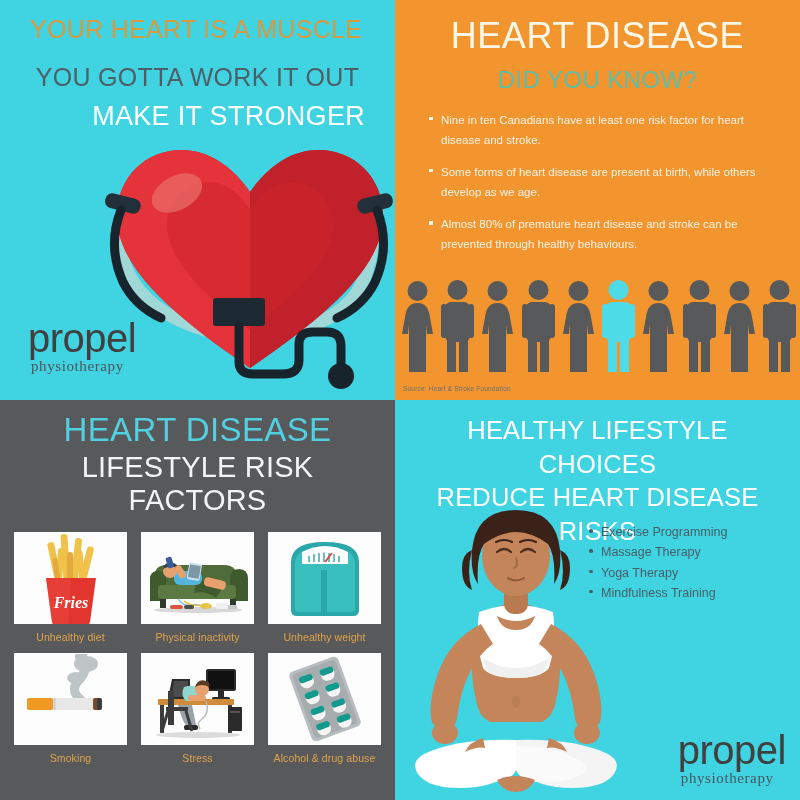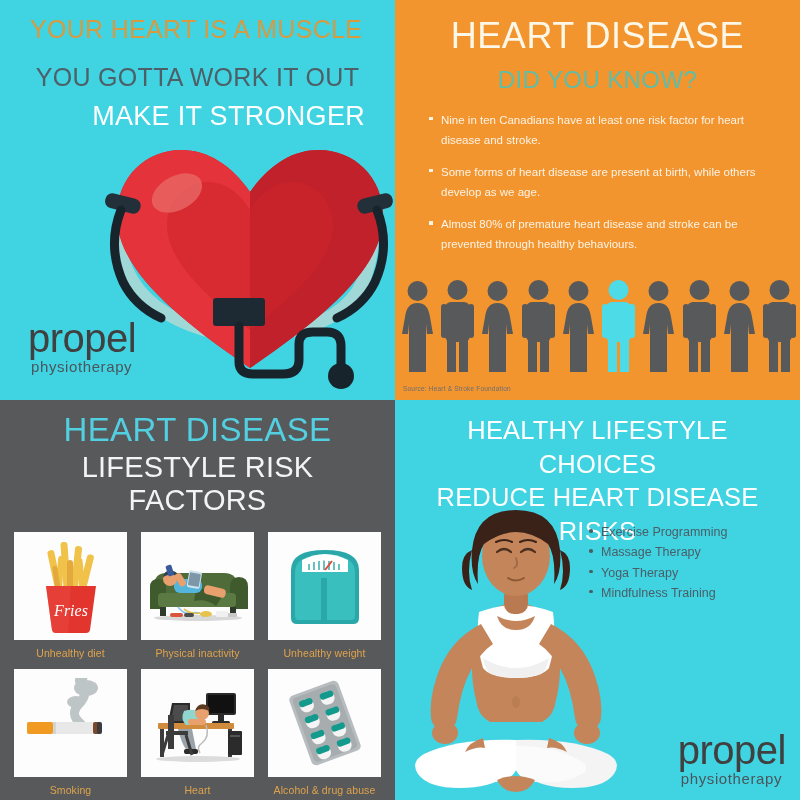--- a/index.html
+++ b/index.html
@@ -47,20 +47,21 @@
   
   .logo { position:absolute; line-height:1; }
   .logo .logo-main {
     font-size:40px; color:#404040; font-weight:400;
     letter-spacing:-0.5px; display:block;
   }
   .logo .logo-sub {
     font-size:15px; color:#4a565c; font-weight:400;
     letter-spacing:.6px; display:block; margin-top:1px;
     padding-left:3px;
+    font-family:Liberation Serif, serif;
   }
   .logo-tl { left:28px; top:318px; }
   .logo-br { right:14px; bottom:14px; text-align:left; }
 
   
   .panel-tr {
     position:relative;
     background:#f2952e;
     overflow:hidden;
     padding:16px 18px 0 18px;
@@ -111,23 +112,24 @@
     margin-top:2px; line-height:1.15;
   }
   .risk-grid {
     margin-top:14px;
     display:grid;
     grid-template-columns:repeat(3,1fr);
     gap:10px 14px;
   }
   .risk-cell { text-align:center; }
   .risk-img {
-    width:100%; height:108px; background:#fdfdfd;
+    width:100%; height:92px; background:#fdfdfd;
     display:flex; align-items:center; justify-content:center;
     overflow:hidden;
+    font-weight:bold;
   }
   .risk-label {
     margin-top:7px; font-size:10.5px; color:#e0a34c;
     letter-spacing:.1px;
   }
 
   
   .panel-br {
     position:relative; background:#40d3e2; overflow:hidden;
     padding:14px 10px 7px 10px;
@@ -458,21 +460,21 @@
             <path d="M24 34 h6 v34 h-6 Z" fill="#3c3c3c"></path>
             <rect x="22" y="50" width="22" height="4" fill="#3c3c3c"></rect>
             <path d="M24 54 l-6 20 M42 54 l6 20" stroke="#3c3c3c" stroke-width="3" fill="none"></path>
 
             <rect x="84" y="50" width="14" height="24" rx="1" fill="#2b2b2b"></rect>
             <rect x="86" y="54" width="10" height="2" fill="#555"></rect>
 
             <path d="M62 44 q4 12 -4 18 q-6 4 -2 10" fill="none" stroke="#bbb" stroke-width="1.5"></path>
           </svg>
         </div>
-        <div class="risk-label">Heart</div>
+        <div class="risk-label">Stress</div>
       </div>
 
       <div class="risk-cell">
         <div class="risk-img">
           <svg width="96" height="86" viewBox="0 0 96 86">
             <g transform="rotate(-20 48 43)">
               <rect x="22" y="6" width="52" height="74" rx="5" fill="#b7bcbf"></rect>
               <rect x="25" y="9" width="46" height="68" rx="4" fill="#a7acaf"></rect>
               <g>
                 <rect x="30" y="14" width="14" height="13" rx="6.5" fill="#f4f4f4"></rect>

